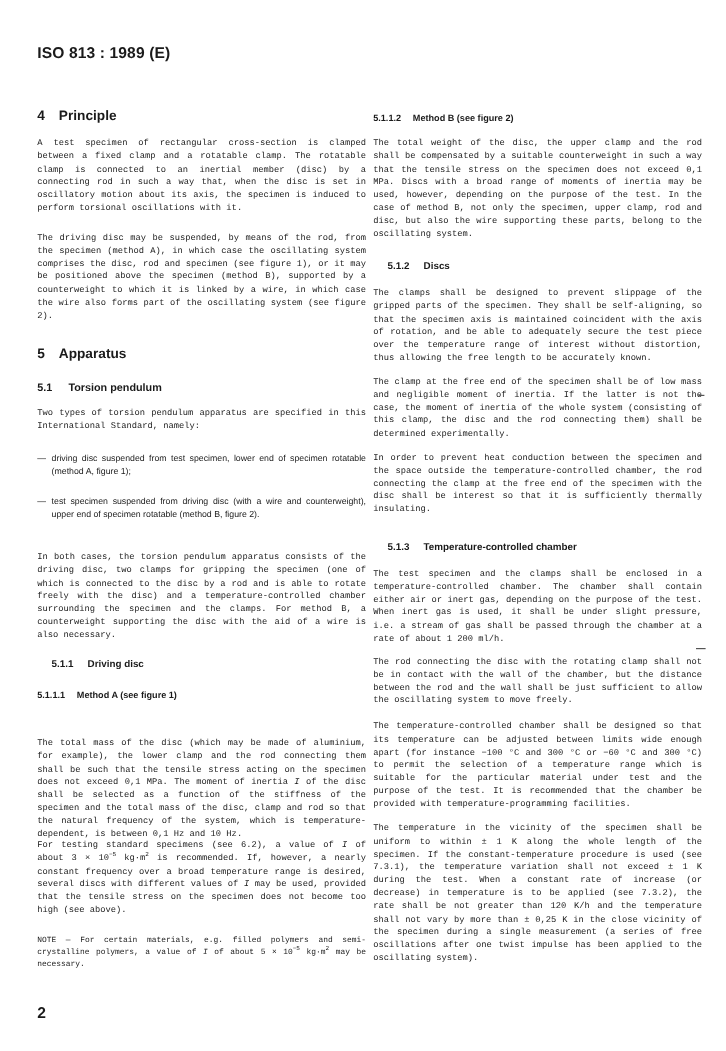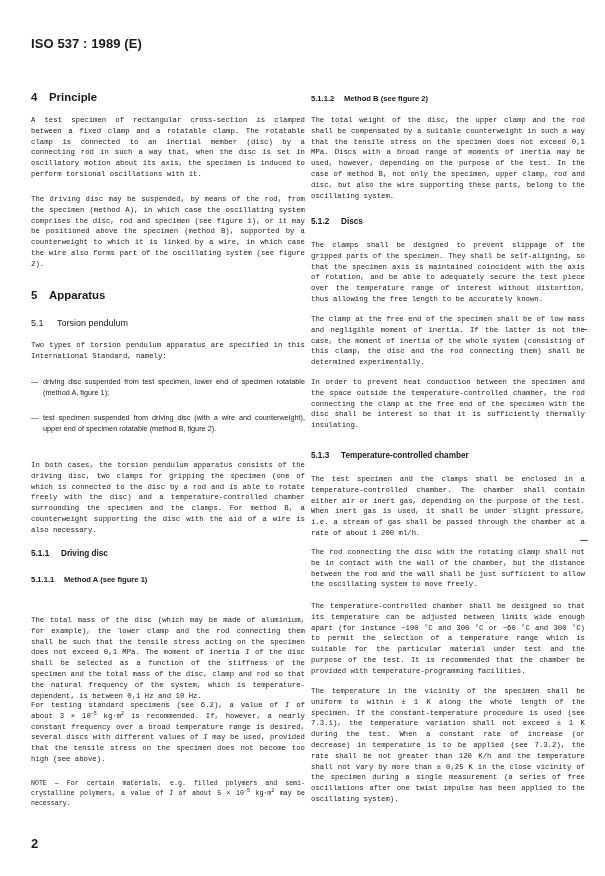--- a/index.html
+++ b/index.html
@@ -13,39 +13,39 @@
   }
   .col { position: absolute; top: 0; width: 274px; }
   .col-left { left: 31px; }
   .col-right { left: 311px; }
   p {
     margin: 0; font-size: 7.3px; line-height: 10.8px;
     text-align: justify; hyphens: none;
   }
   .h1 { position: absolute; font-size: 11.4px; font-weight: bold; margin: 0; }
   .h1 .num { display: inline-block; width: 18px; }
-  .h2 { position: absolute; font-size: 9px; font-weight: normal; margin: 0; }
+  .h2 { position: absolute; font-size: 9px; font-weight: bold; margin: 0; }
   .h2 .num { display: inline-block; width: 26px; }
   .h3 { position: absolute; font-size: 8.2px; font-weight: bold; margin: 0; }
-  .h3 .num { display: inline-block; width: 30px; }
+  .h3 .num { display: inline-block; width: 30px; margin-left: 12px; }
   .h4 { position: absolute; font-size: 7.6px; margin: 0; }
   .h4 .num { font-weight: bold; display: inline-block; width: 33px; }
   .blk { position: absolute; width: 274px; font-family: Liberation Mono, monospace; }
   .dash { position: absolute; width: 262px; left: 12px; }
   .dash p { text-indent: 0; }
   .dash .d { position: absolute; left: -12px; top: 0; font-size: 7.3px; line-height: 10.8px; width: 12px; }
   .note { font-size: 6.6px; line-height: 9.8px; }
   .page-num { position: absolute; left: 31px; top: 836px; font-size: 13px; font-weight: bold; }
   .margin-mark { position: absolute; height: 1px; background: #555; }
   sup { font-size: 5px; line-height: 0; }
 </style>
 </head>
 <body>
 
-<div class="doc-id">ISO 537 : 1989 (E)</div>
+<div class="doc-id">ISO 813 : 1989 (E)</div>
 
 <div class="col col-left">
   <h1 class="h1" style="top:91px"><span class="num">4</span><span>Principle</span></h1>
   <div class="blk" style="top:115px">
       <p>A test specimen of rectangular cross-section is clamped between a fixed clamp and a rotatable clamp. The rotatable clamp is connected to an inertial member (disc) by a connecting rod in such a way that, when the disc is set in oscillatory motion about its axis, the specimen is induced to perform torsional oscillations with it.</p>
     </div>
   <div class="blk" style="top:194px">
       <p>The driving disc may be suspended, by means of the rod, from the specimen (method A), in which case the oscillating system comprises the disc, rod and specimen (see figure 1), or it may be positioned above the specimen (method B), supported by a counterweight to which it is linked by a wire, in which case the wire also forms part of the oscillating system (see figure 2).</p>
     </div>
 

